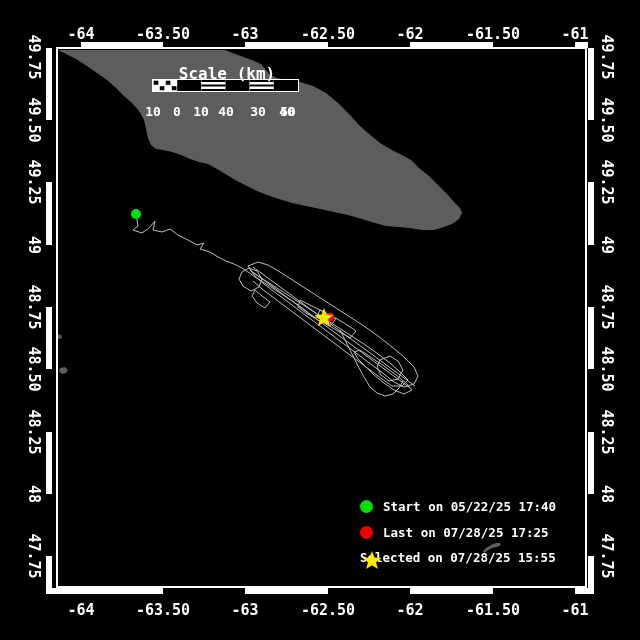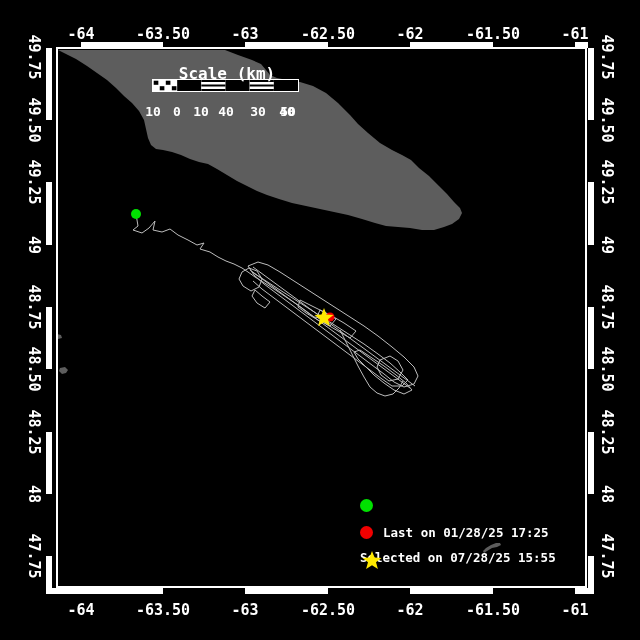--- a/index.html
+++ b/index.html
@@ -138,24 +138,25 @@
       <div class="scale-num" style="left: 201px; top: 104px;">10</div>
       <div class="scale-num" style="left: 226px; top: 104px;">40</div>
       <div class="scale-num" style="left: 250px; top: 104px; margin-left: 8px;">30</div>
       <div class="scale-num" style="left: 287px; top: 104px;">40</div>
       <div class="scale-num" style="left: 288px; top: 104px;">50</div>
     </div>
 
   <div>
     <div class="legend-row" id="lr0" style="left: 360px; top: 499px;">
       <span class="legend-marker" id="lm0" style="background: rgb(0, 225, 0);"></span>
+      <span class="legend-label">Start on 05/22/25 17:40</span>
     </div>
     <div class="legend-row" id="lr1" style="left: 360px; top: 525px;">
       <span class="legend-marker" id="lm1" style="background: rgb(241, 0, 0);"></span>
-      <span class="legend-label">Last on 01/28/25 17:25</span>
+      <span class="legend-label">Last on 07/28/25 17:25</span>
     </div>
     <div class="legend-row" id="lr2" style="left: 360px; top: 550px;">
       <svg class="legend-star" width="24" height="22" viewBox="-12 -11 24 22">
         <polygon id="lstar" points="0,-10 2.5,-3.4 9.5,-3.1 4,1.3 5.9,8.1 0,4.2 -5.9,8.1 -4,1.3 -9.5,-3.1 -2.5,-3.4" fill="#ffe900"></polygon>
       </svg>
       <span class="legend-label">Selected on 07/28/25 15:55</span>
     </div>
   </div>
 
 </div>

